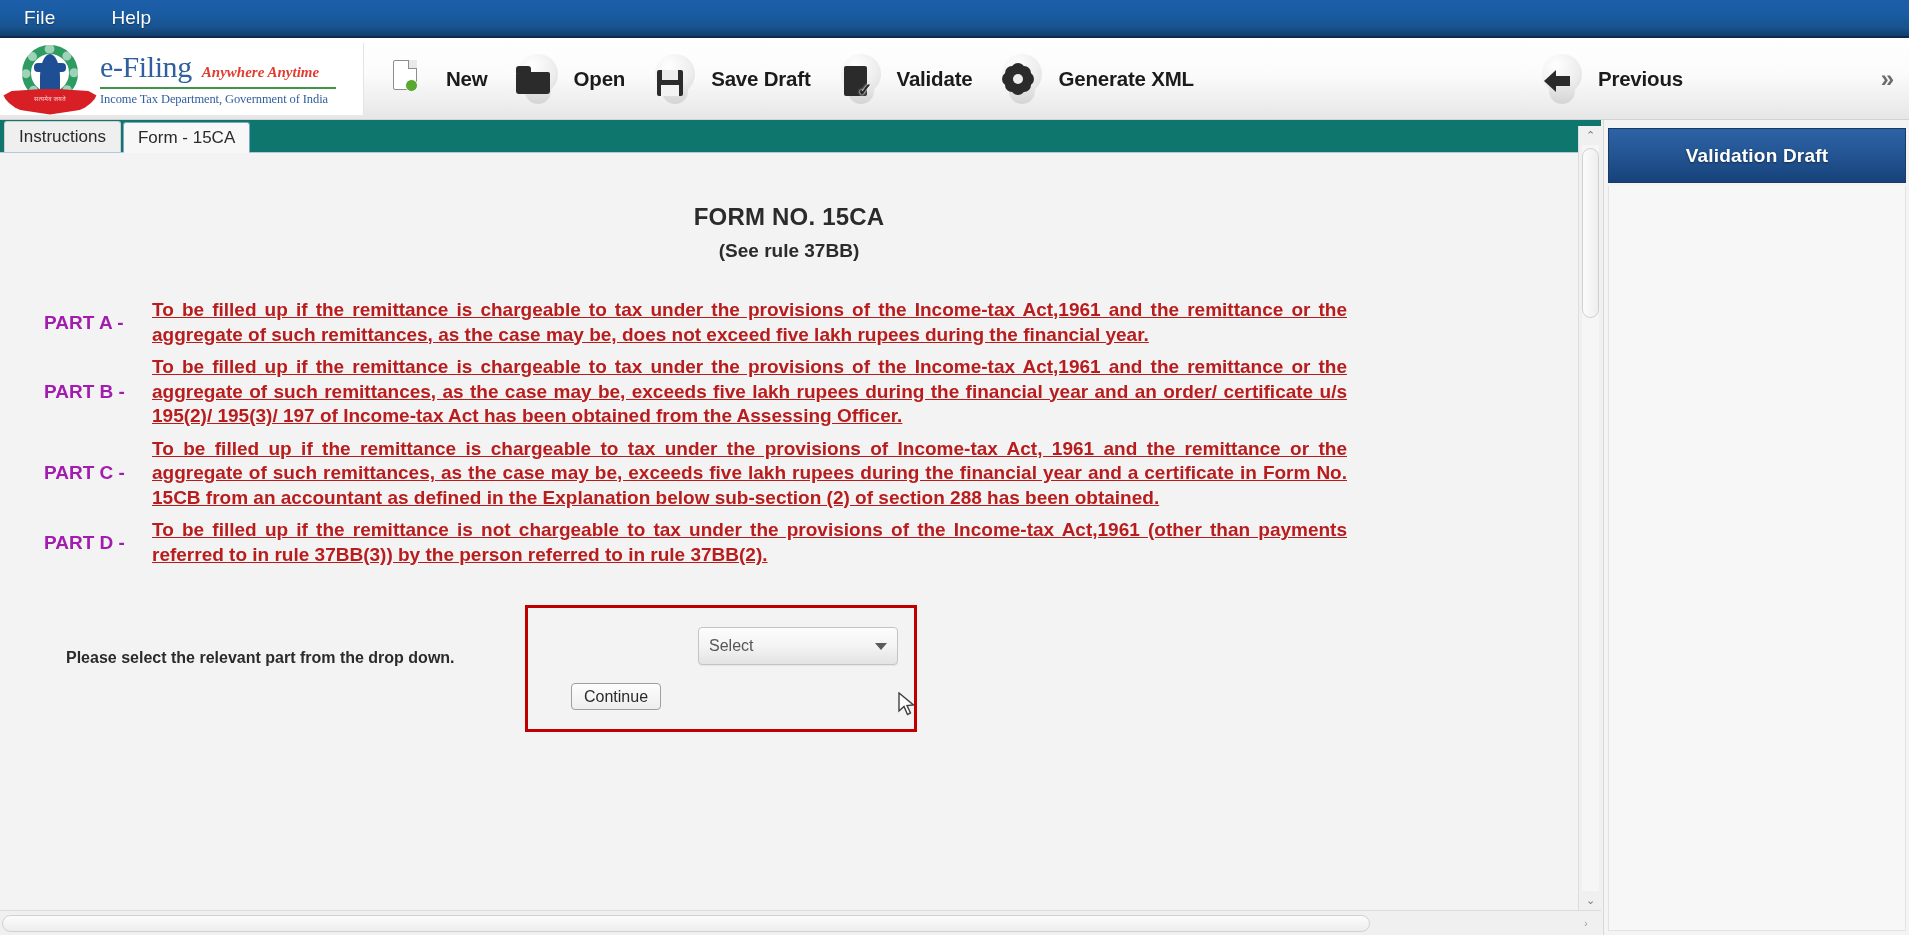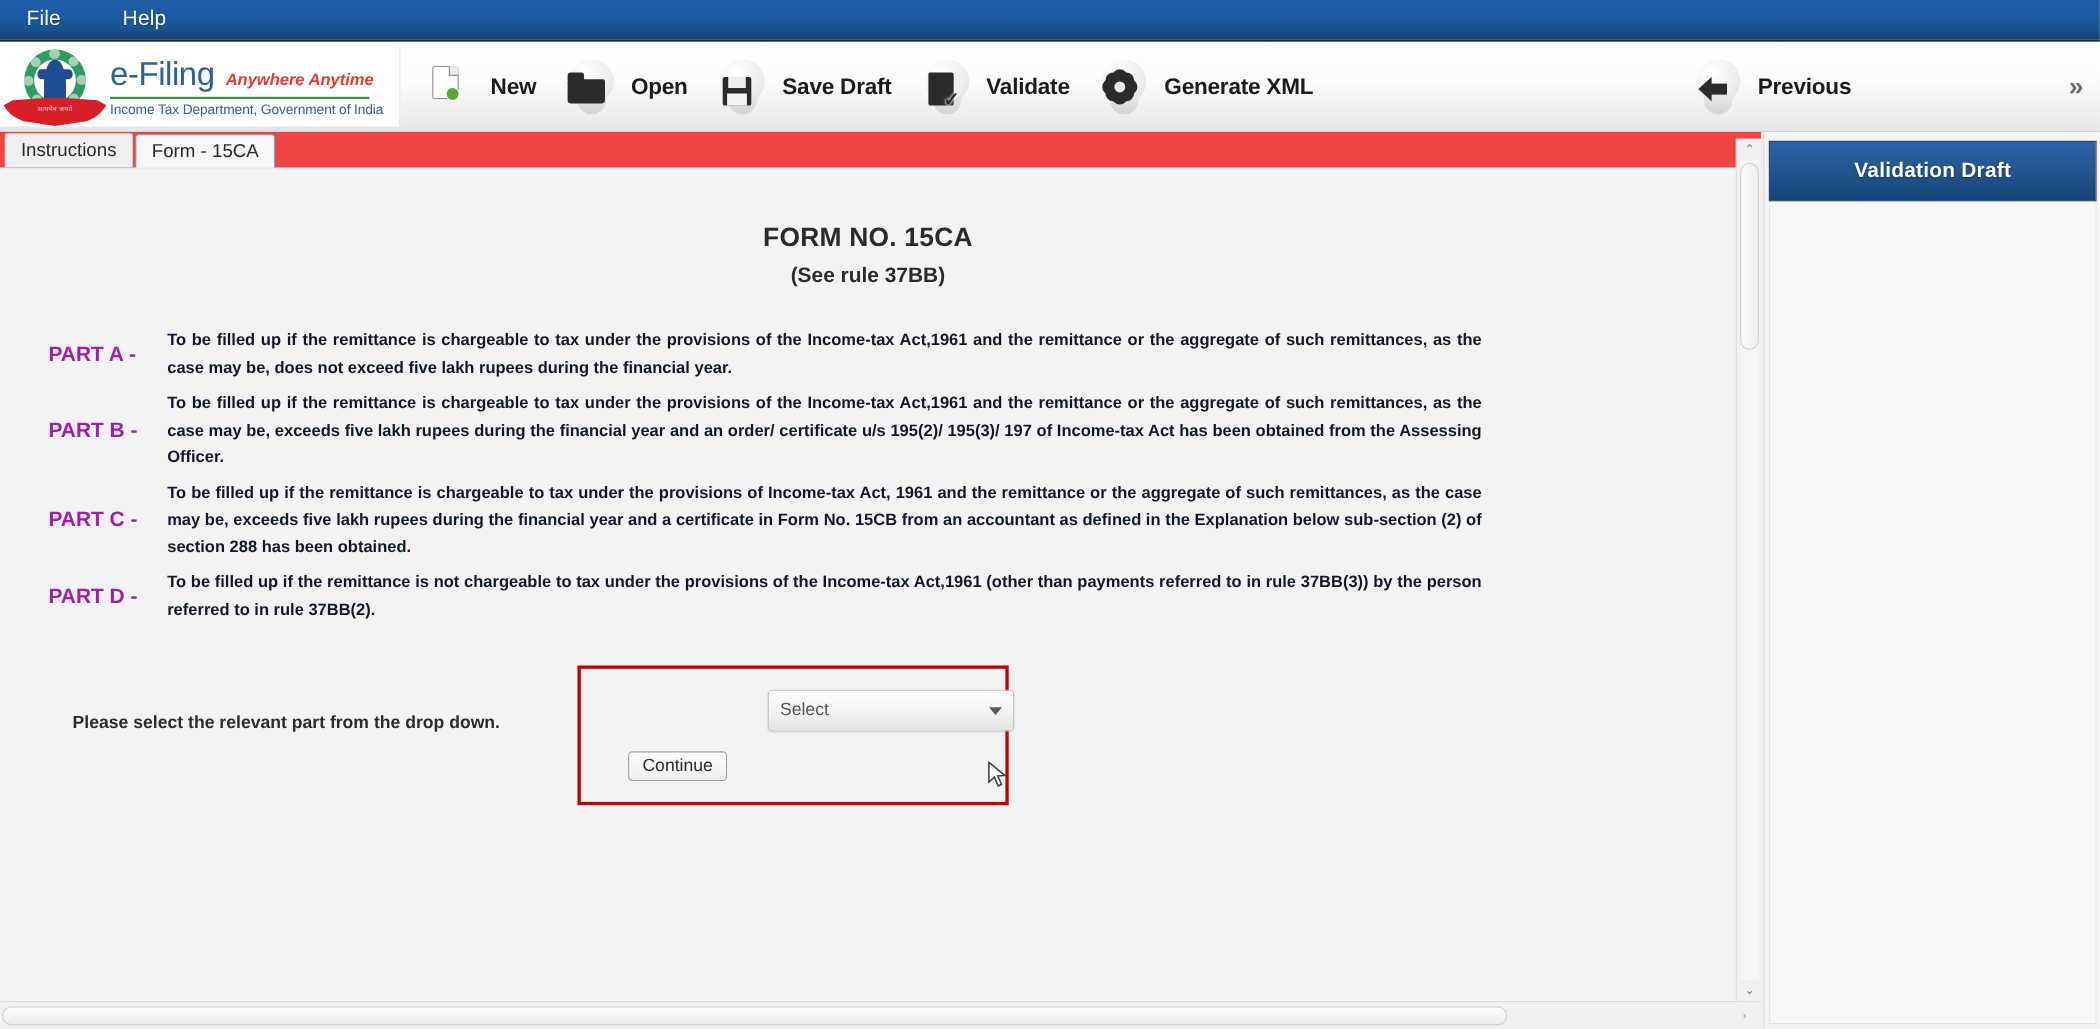--- a/index.html
+++ b/index.html
@@ -43,20 +43,21 @@
     background: linear-gradient(to bottom, #ffffff 0%, #fbfbfb 45%, #f0f0f0 75%, #e6e6e6 100%);
     border-bottom: 1px solid #d2d2d2;
     display: flex; align-items: center;
   }
   .brandbox {
     width: 364px; height: 72px;
     background: #ffffff;
     display: flex; align-items: center;
     border-right: 1px solid #e4e4e4;
     flex: none;
+    font-family: Liberation Serif, serif;
   }
   .emblem {
     position: relative;
     width: 96px; height: 80px;
     flex: none;
     margin-left: 2px;
   }
   .emblem .wreath {
     position: absolute; left: 20px; top: 6px;
     width: 56px; height: 56px; border-radius: 50%;
@@ -220,21 +221,21 @@
   .chev {
     margin-left: auto; margin-right: 18px;
     font-size: 24px; color: #6c6c6c; font-weight: 700;
     cursor: pointer; letter-spacing: -3px;
   }
 
   
   .tabstrip {
     position: absolute; left: 0; top: 120px;
     width: 1601px; height: 33px;
-    background: #ef4444;
+    background: #0f766e;
     border-bottom: 1px solid #b6c7d6;
     display: flex; align-items: flex-end;
     padding-left: 4px;
   }
   .tab {
     height: 31px;
     padding: 0 14px;
     display: flex; align-items: center;
     font-size: 17px; color: #2a2a2a;
     background: #efefef;
@@ -279,46 +280,47 @@
     margin-bottom: 8px;
   }
   .part-label {
     width: 112px; flex: none;
     font-size: 19px; font-weight: 700; color: #a21caf;
     padding-left: 4px;
     white-space: nowrap;
   }
   .part-text {
     flex: 1 1 auto;
-    font-size: 15px; font-weight: 700; color: #0f172a;
+    font-size: 19px; font-weight: 700; color: #b91c1c;
     line-height: 24.5px;
     text-align: justify;
     text-align-last: left;
     max-width: 1195px;
+    text-decoration: underline;
   }
 
   
   .select-area {
     position: relative;
     margin-top: 38px;
     height: 150px;
   }
   .prompt {
     position: absolute; left: 26px; top: 44px;
     font-size: 16px; font-weight: 700; color: #2b2b2b;
   }
   .redbox {
     position: absolute; left: 485px; top: 0px;
     width: 392px; height: 127px;
     border: 3px solid #c00000;
     background: transparent;
   }
   .sel {
     position: absolute; left: 170px; top: 19px;
-    width: 224px; height: 38px;
+    width: 200px; height: 38px;
     background: linear-gradient(to bottom, #fdfdfd 0%, #f4f4f4 50%, #e3e3e3 100%);
     border: 1px solid #c4c4c4;
     border-radius: 4px;
     display: flex; align-items: center;
     padding: 0 10px;
     cursor: pointer;
     box-shadow: 0 1px 1px rgba(0,0,0,.06);
   }
   .sel .selval { font-size: 16px; color: #565656; }
   .sel .caret {

